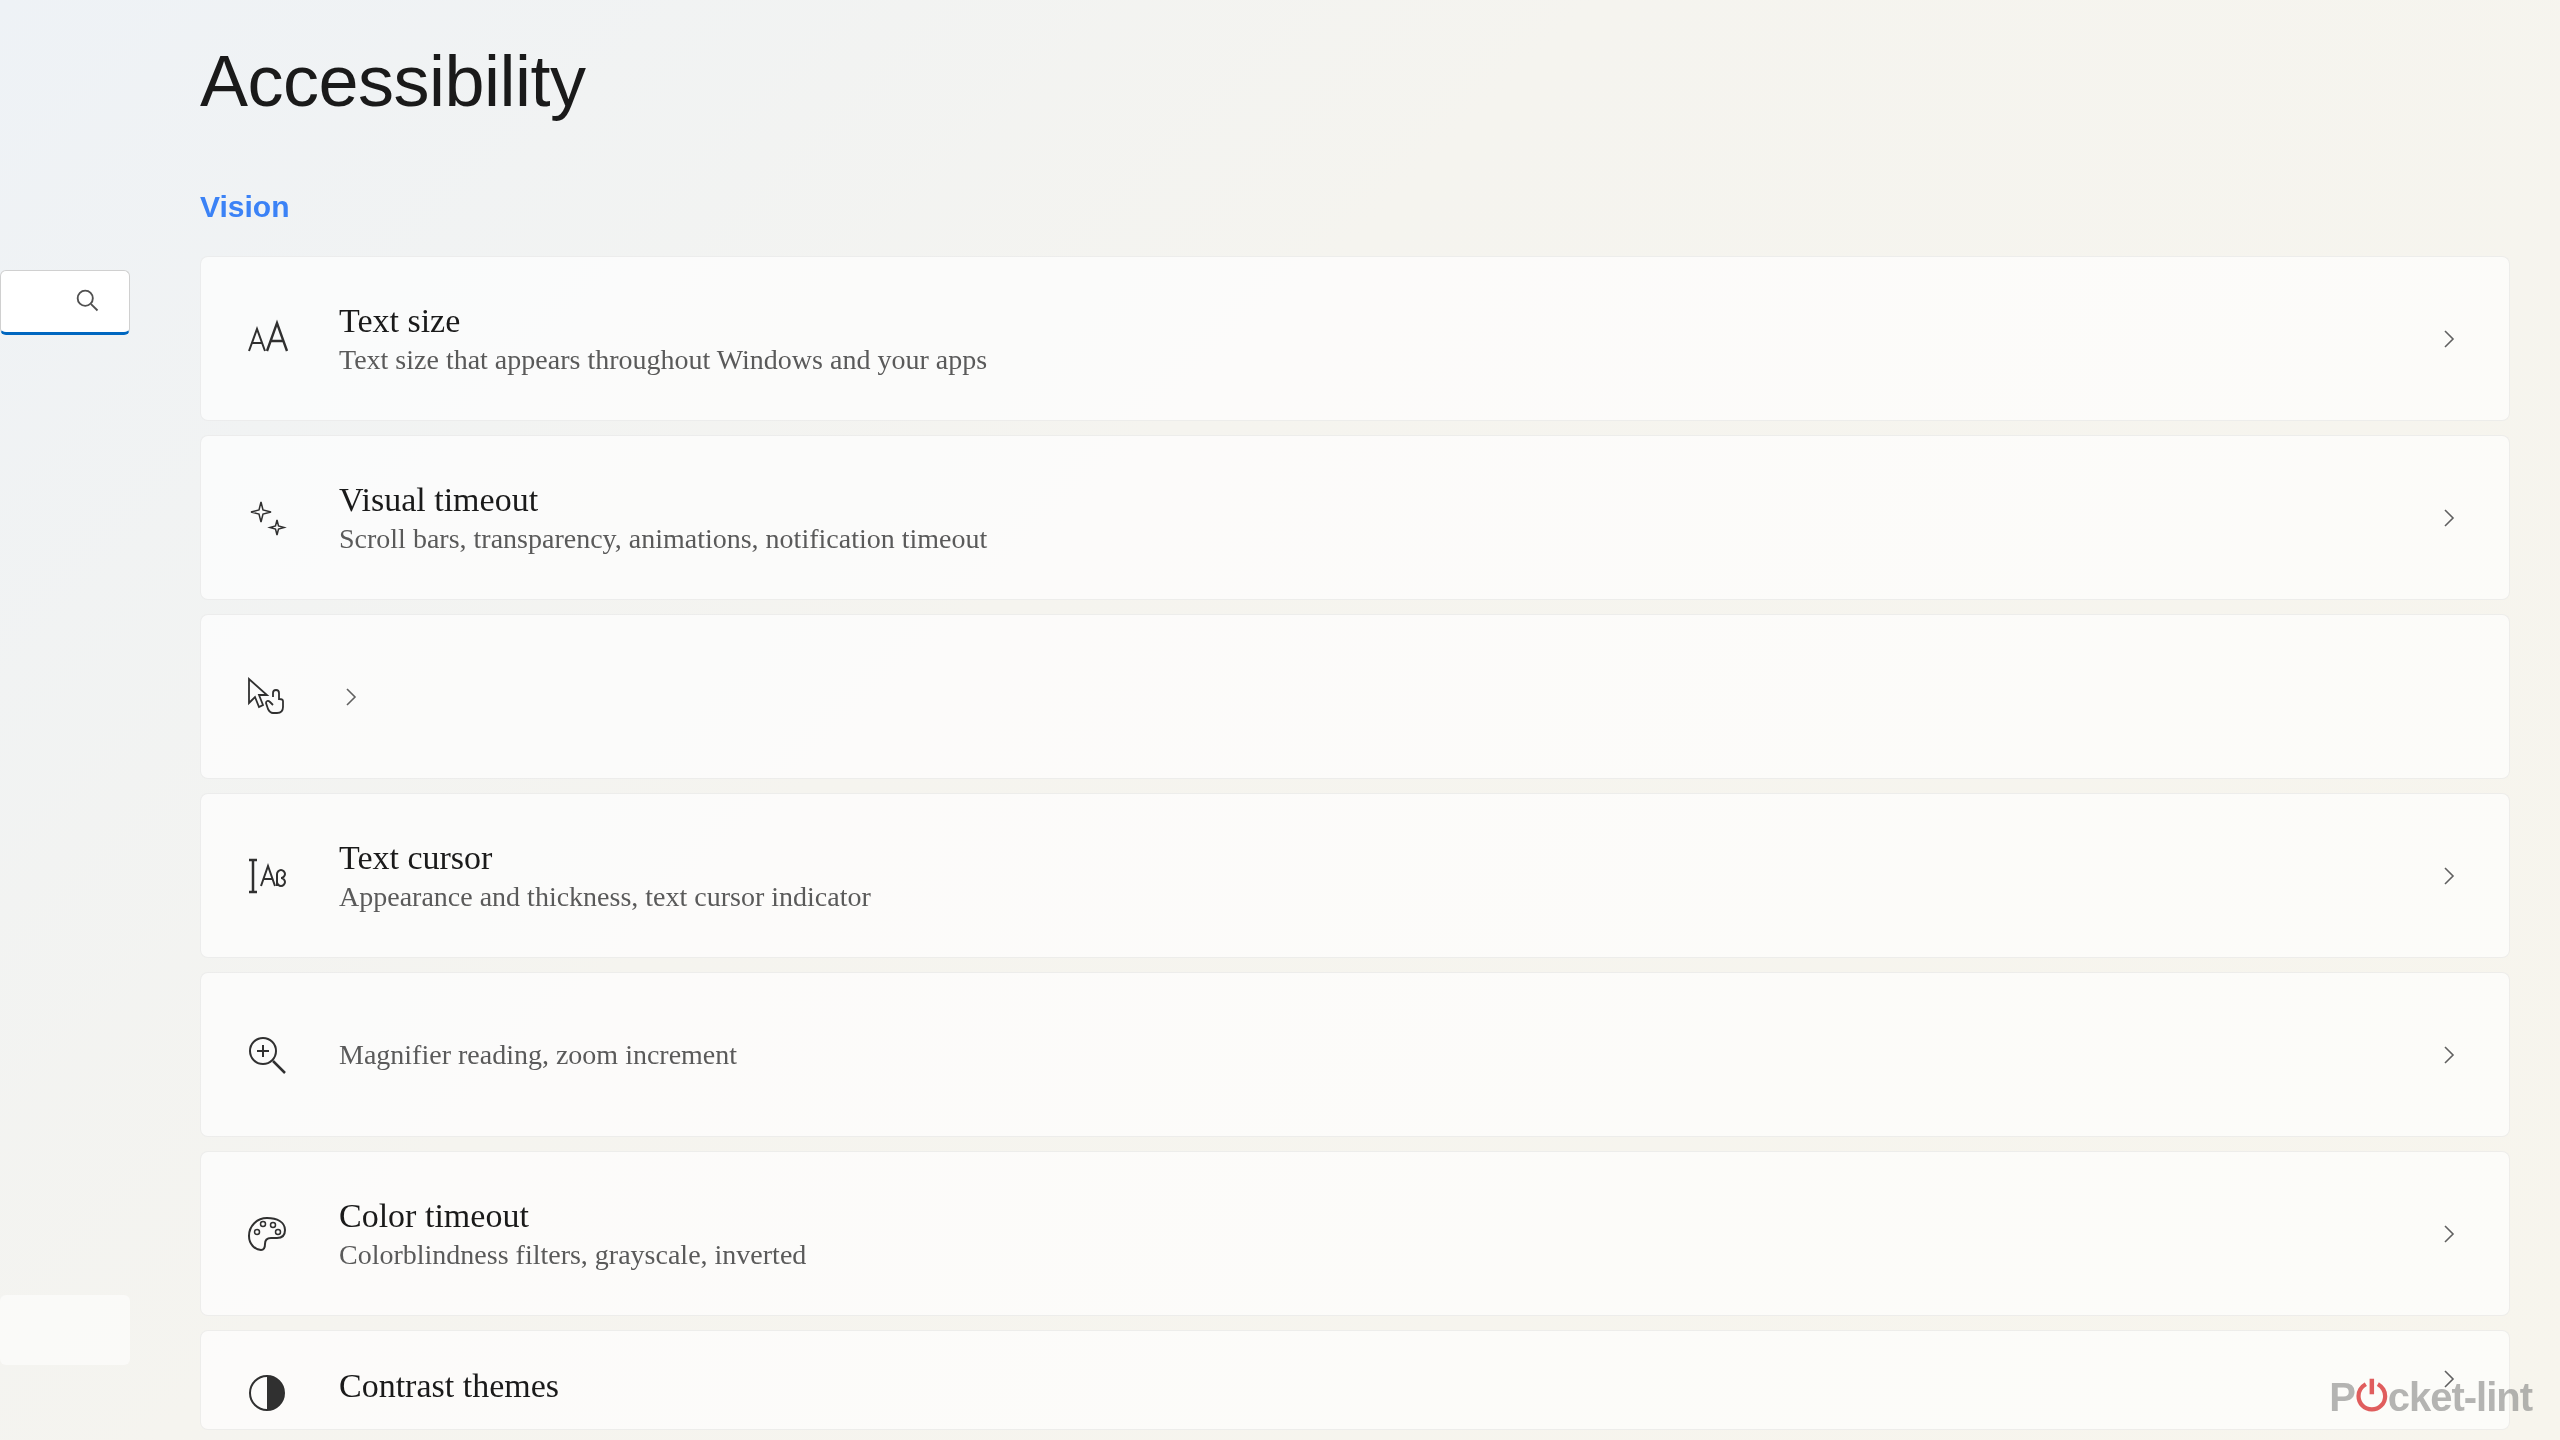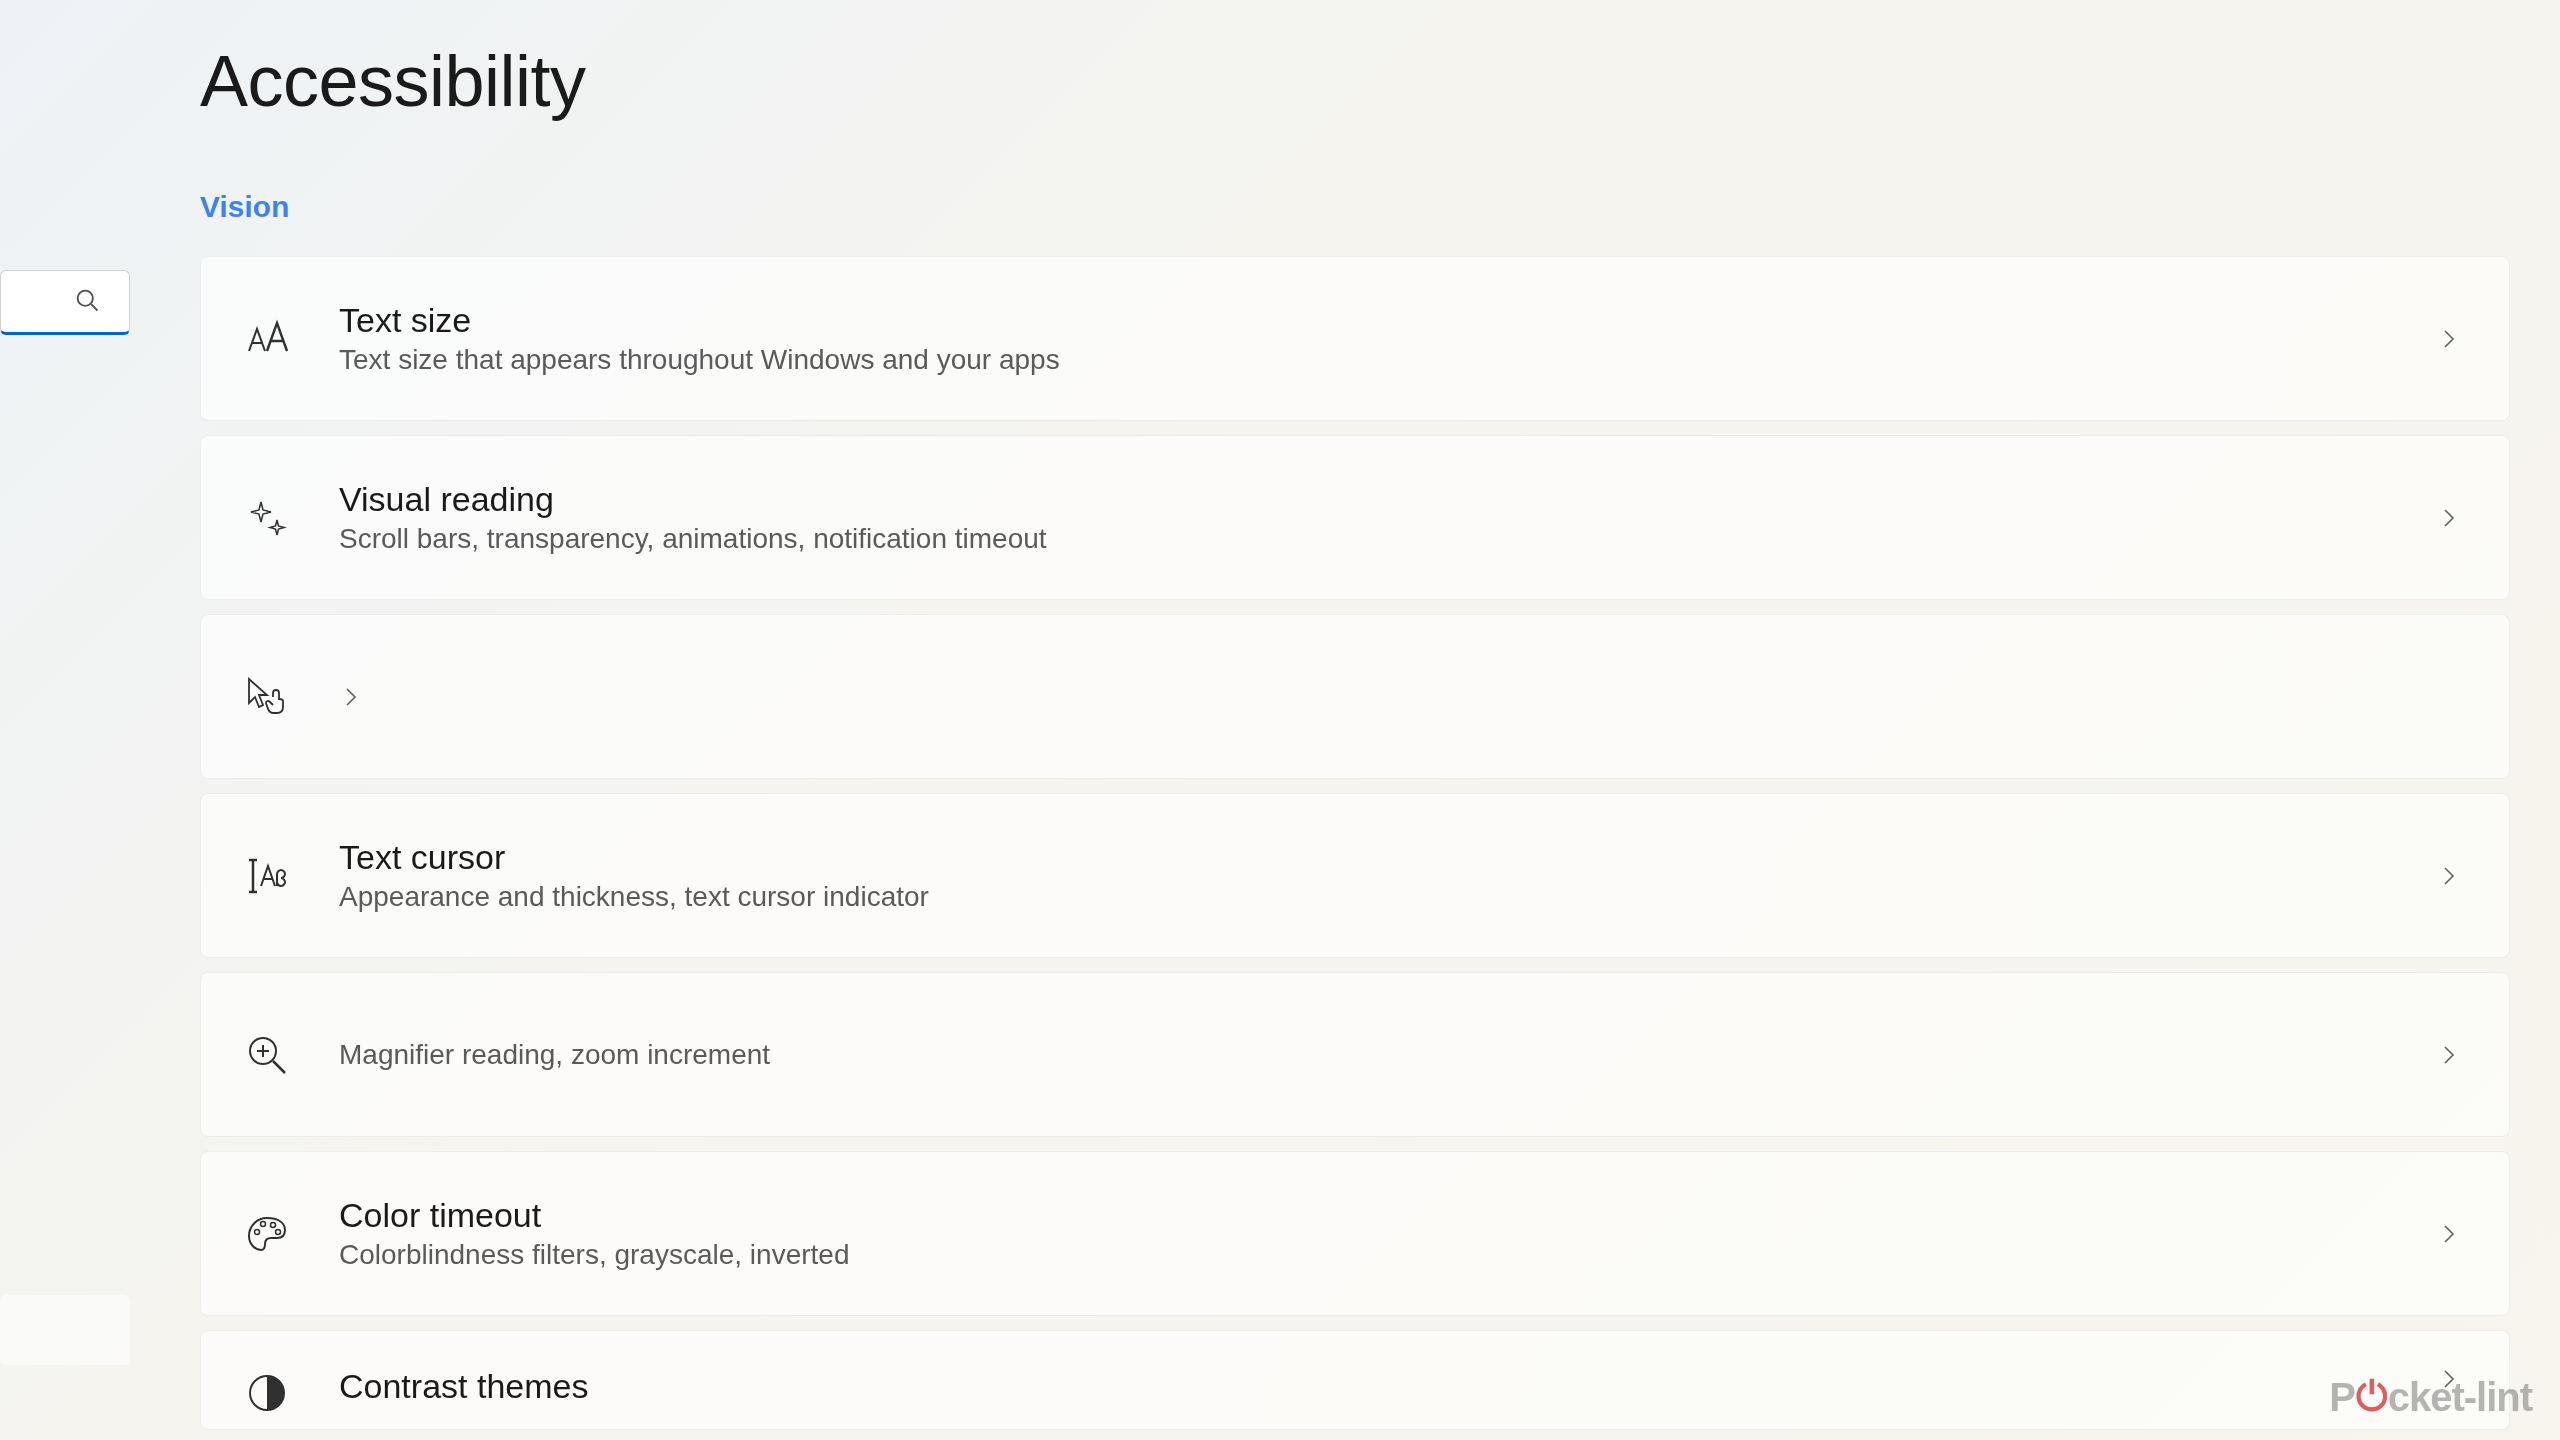--- a/index.html
+++ b/index.html
@@ -79,20 +79,21 @@
   }
   .setting-item {
     background: rgba(255,255,255,0.65);
     border: 1px solid rgba(0,0,0,0.06);
     border-radius: 8px;
     height: 165px;
     display: flex;
     align-items: center;
     padding: 0 48px 0 40px;
     cursor: pointer;
+    font-family: Liberation Serif, serif;
   }
   .setting-item.partial {
     height: 100px;
     align-items: flex-start;
     padding-top: 36px;
   }
   .item-icon {
     width: 52px;
     height: 52px;
     display: flex;
@@ -195,21 +196,21 @@
     </div>
 
     <div class="setting-item">
       <div class="item-icon">
         <svg viewBox="0 0 48 48">
           <path d="M18 8 L20 16 L28 18 L20 20 L18 28 L16 20 L8 18 L16 16 Z" stroke-width="1.5"></path>
           <path d="M34 26 L35.5 32 L41 33.5 L35.5 35 L34 41 L32.5 35 L27 33.5 L32.5 32 Z" stroke-width="1.5"></path>
         </svg>
       </div>
       <div class="item-text">
-        <div class="item-title">Visual reading</div>
+        <div class="item-title">Visual timeout</div>
         <div class="item-desc">Scroll bars, transparency, animations, notification timeout</div>
       </div>
       <div class="chevron">
         <svg viewBox="0 0 24 24">
             <polyline points="8,4 16,12 8,20"></polyline>
           </svg>
       </div>
     </div>
       <div class="setting-item">
       <div class="item-icon">

